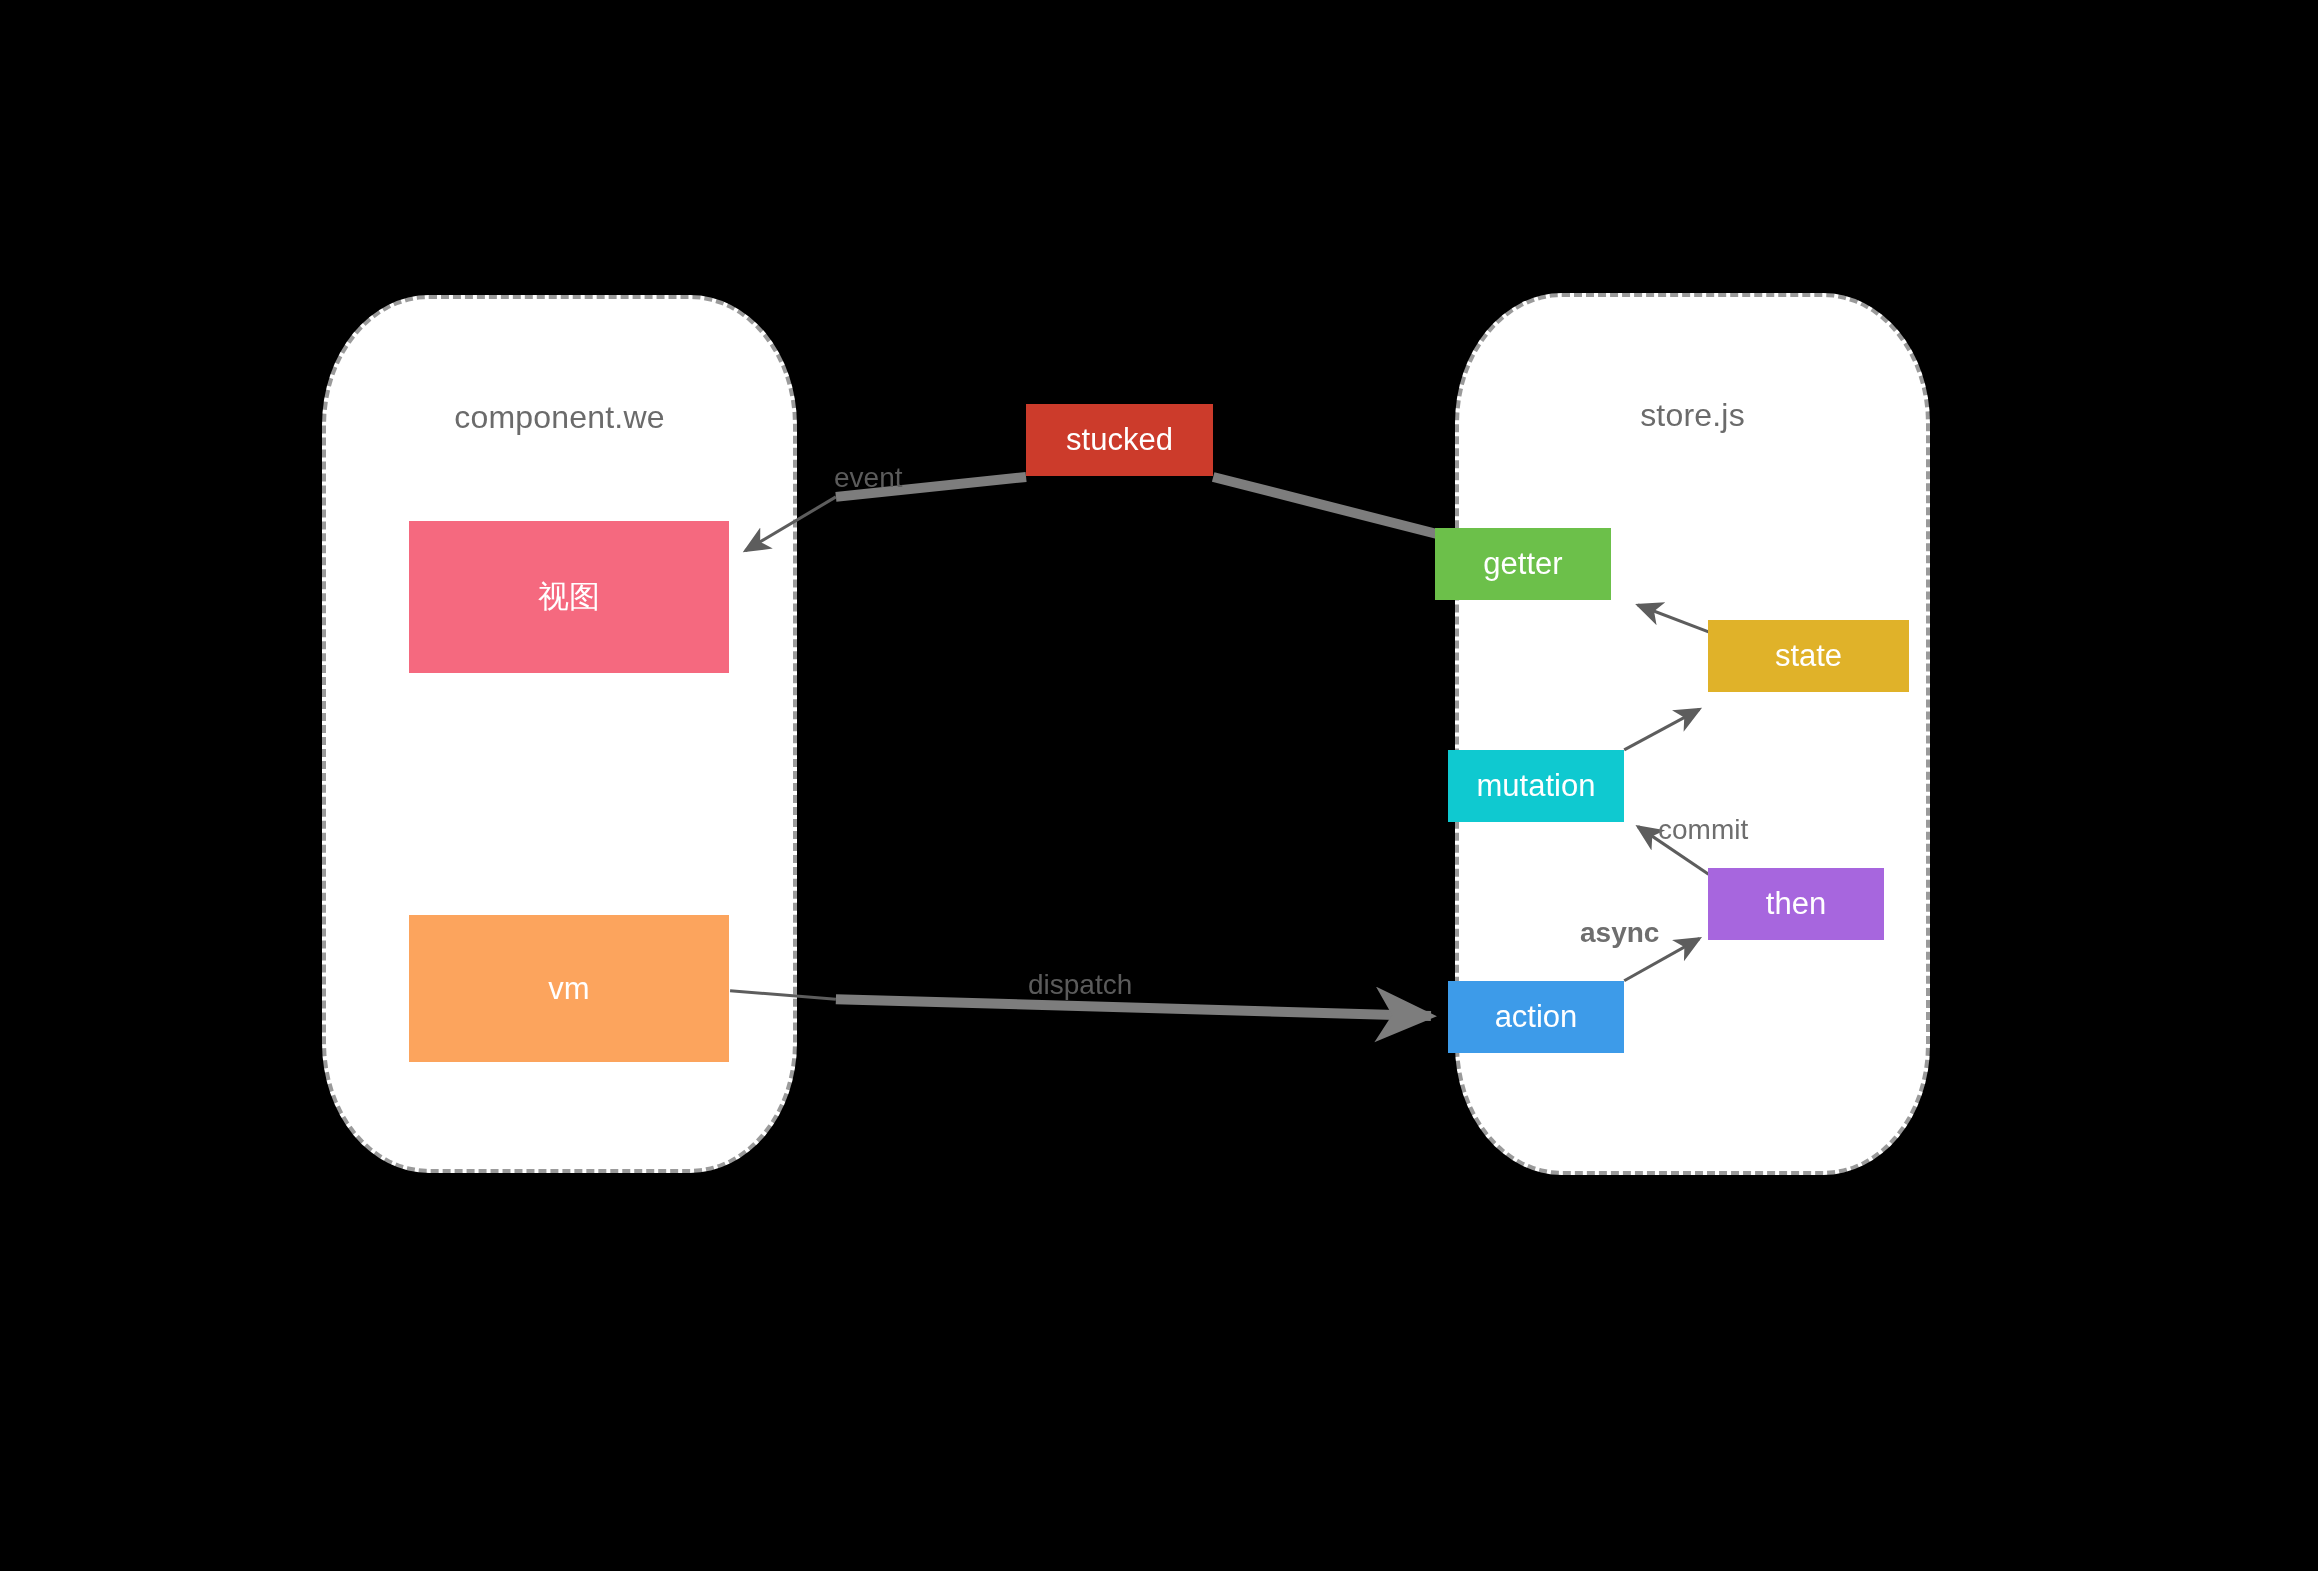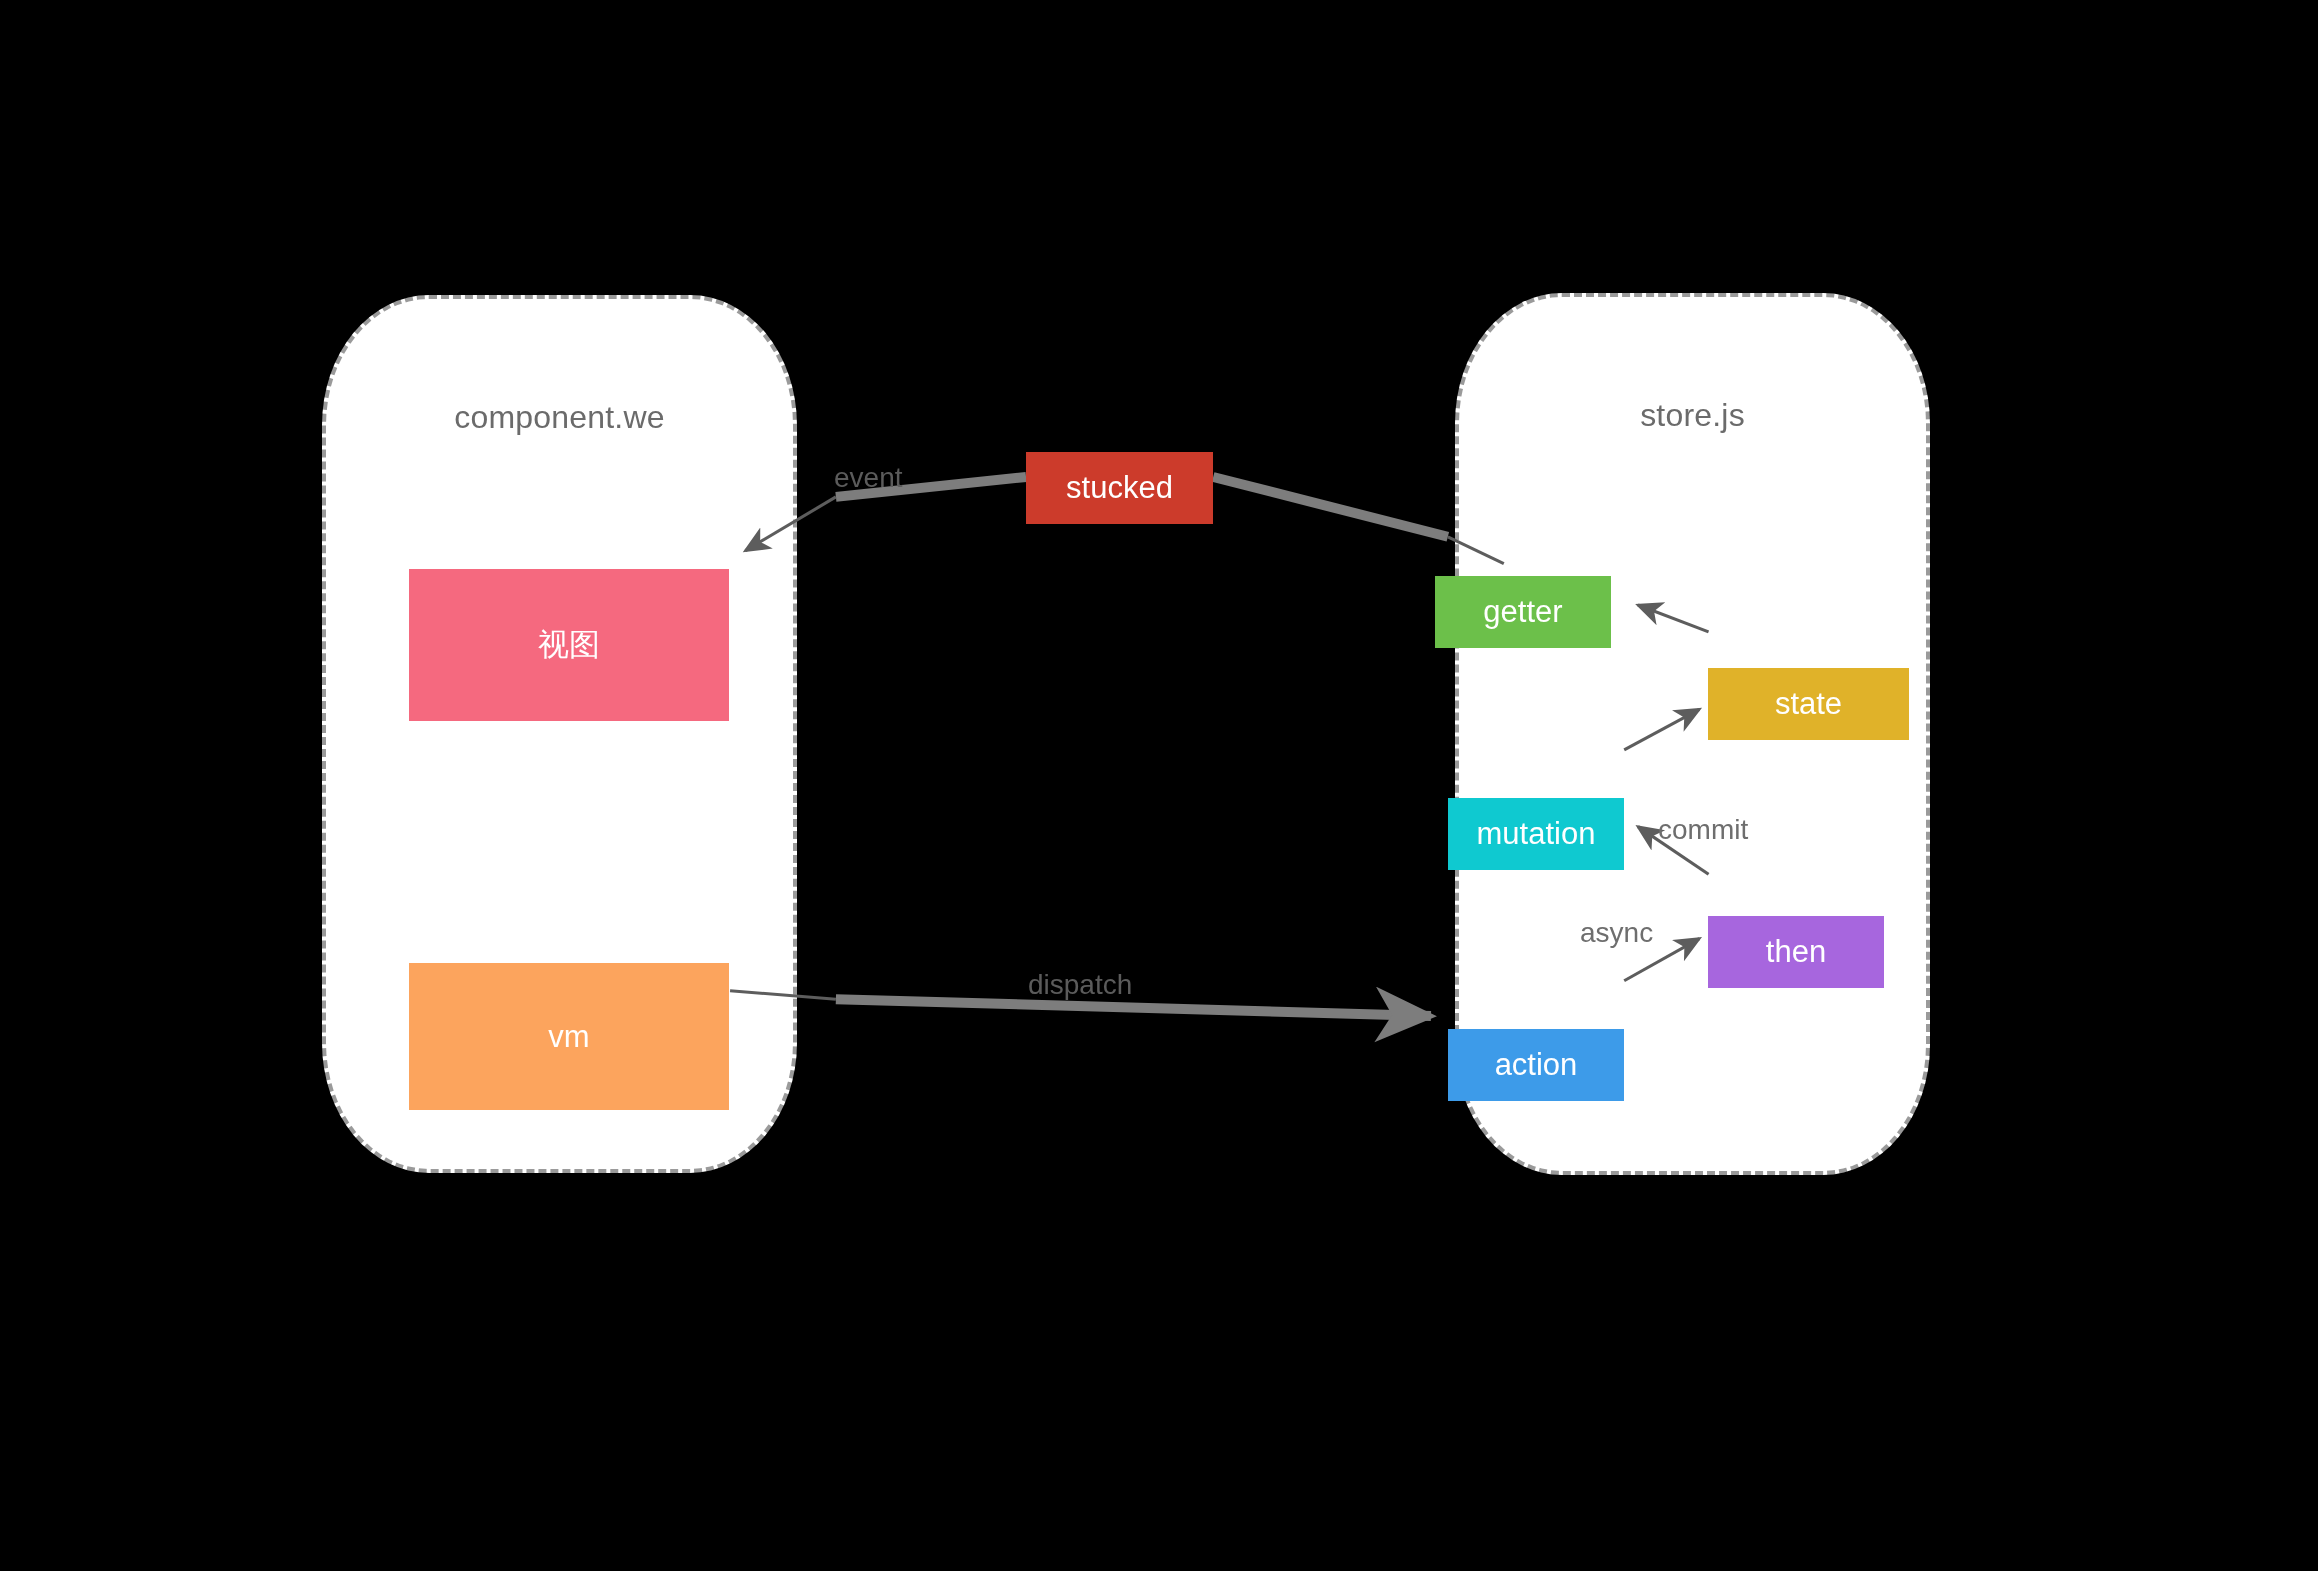--- a/index.html
+++ b/index.html
@@ -51,21 +51,20 @@
   .node {
     position: absolute;
     display: flex;
     align-items: center;
     justify-content: center;
     color: #ffffff;
     font-size: 31px;
     box-sizing: border-box;
     z-index: 4;
     white-space: nowrap;
-    margin-top: 48px;
   }
   #node-view     { left: 409px;  top: 521px;  width: 320px; height: 152px; background: #F5697F; }
   #node-vm       { left: 409px;  top: 915px; width: 320px; height: 147px; background: #FCA45D; }
   #node-stucked  { left: 1026px; top: 404px;  width: 187px; height: 72px;  background: #CC3B2B; }
   #node-getter   { left: 1435px; top: 528px;  width: 176px; height: 72px;  background: #6CC04A; }
   #node-state    { left: 1708px; top: 620px;  width: 201px; height: 72px;  background: #E0B229; }
   #node-mutation { left: 1448px; top: 750px;  width: 176px; height: 72px;  background: #0FC9D0; }
   #node-then     { left: 1708px; top: 868px; width: 176px; height: 72px;  background: #A766DE; }
   #node-action   { left: 1448px; top: 981px; width: 176px; height: 72px;  background: #3D9BE9; }
 
@@ -73,21 +72,21 @@
   .edge-label {
     position: absolute;
     font-size: 28px;
     color: #6e6e6e;
     white-space: nowrap;
     z-index: 6;
   }
   #label-event    { left: 834px; top: 462px;  color: #5b5b5b; }
   #label-dispatch { left: 1028px; top: 969px; color: #5b5b5b; }
   #label-commit   { left: 1658px; top: 814px; }
-  #label-async    { left: 1580px; top: 917px; }
+  #label-async    { left: 1580px; top: 917px; font-weight: bold; }
 
   
   #edges {
     position: absolute;
     left: 0; top: 0;
     width: 2319px; height: 1572px;
     z-index: 3;
     pointer-events: none;
   }
   .wide-edge { stroke: #7d7d7d; stroke-width: 13; fill: none; }

